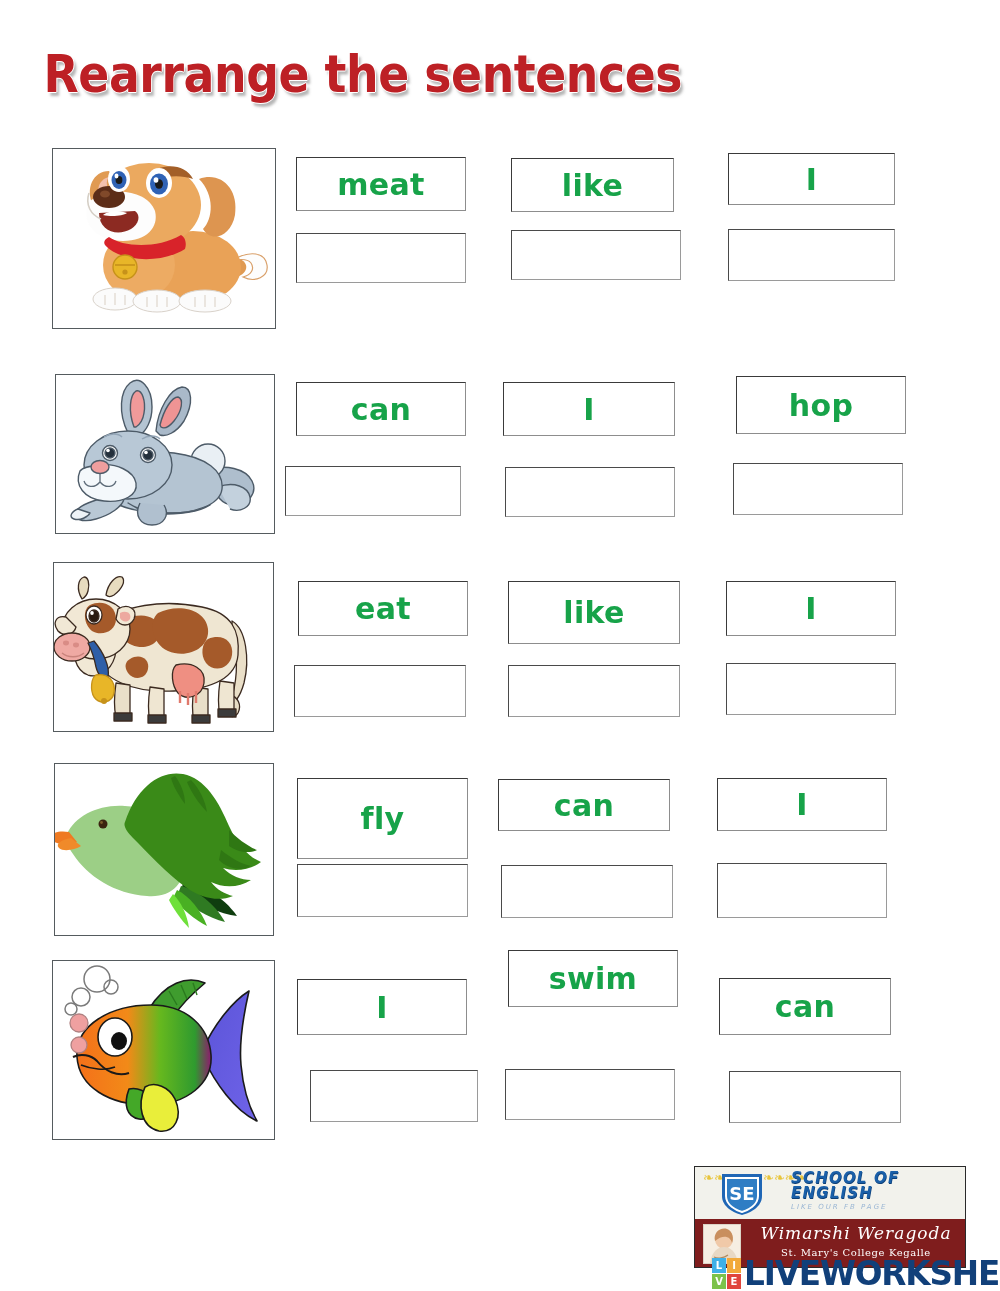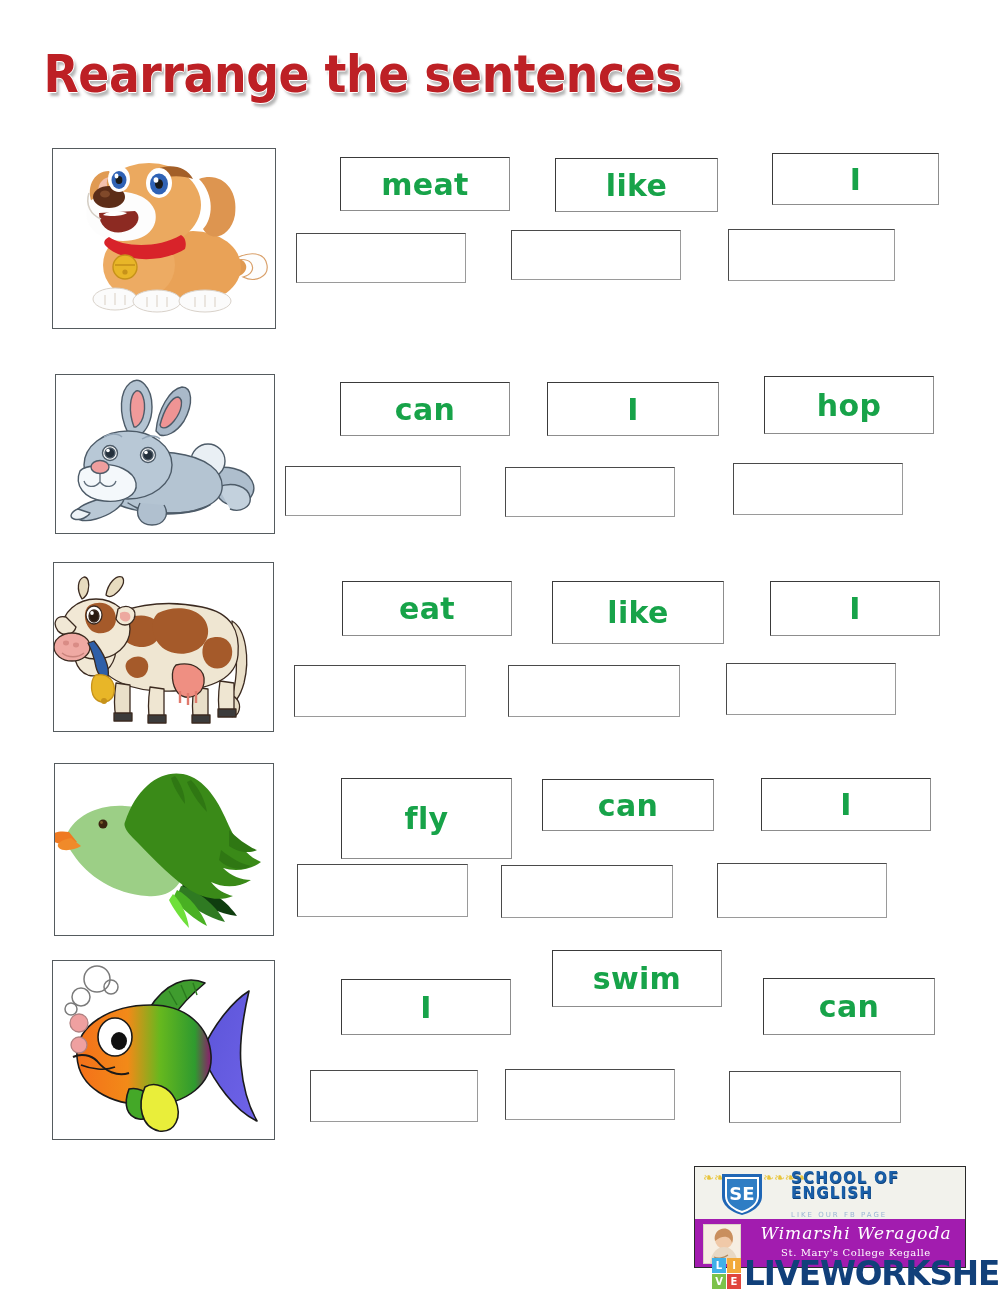--- a/index.html
+++ b/index.html
@@ -68,21 +68,20 @@
     border-bottom-color: #8d8d8d;
     background: #ffffff;
     display: flex;
     align-items: center;
     justify-content: center;
     font-family: "DejaVu Sans", sans-serif;
     font-size: 30px;
     font-weight: bold;
     color: #17a349;
     letter-spacing: 0.3px;
-    margin-left: 44px;
   }
   .answerbox {
     position: absolute;
     box-sizing: border-box;
     border: 1px solid #4a4a4a;
     border-right-color: #9a9a9a;
     border-bottom-color: #9a9a9a;
     background: #ffffff;
   }
 
@@ -121,41 +120,42 @@
     font-size: 13px;
     line-height: 9px;
   }
   .wreath-l { left: 8px; }
   .wreath-r { left: 68px; }
   .school-text {
     position: absolute;
     left: 96px;
     top: 4px;
     width: 172px;
+    font-style: italic;
   }
   .school-l1, .school-l2 {
     font-family: "DejaVu Sans", sans-serif;
     font-weight: bold;
     font-size: 15px;
     color: #1a5fa8;
     letter-spacing: 1.2px;
     line-height: 15px;
     text-shadow: 0.5px 0.5px 0 #0d3f77;
   }
   .school-tag {
     font-family: "DejaVu Sans", sans-serif;
     font-size: 7px;
     color: #9ab6d4;
     letter-spacing: 2px;
-    margin-top: 10px;
+    margin-top: 2px;
   }
   .logo-bottom {
     position: relative;
     height: 49px;
-    background: #a21caf;
+    background: #7f1d1d;
     display: flex;
     align-items: center;
   }
   .portrait {
     position: absolute;
     left: 8px;
     top: 5px;
     width: 36px;
     height: 38px;
     background: #f3ece2;
@@ -341,21 +341,21 @@
 
         <path d="M48 62 C54 58 62 58 66 62" fill="none" stroke="#93a5b6" stroke-width="1.5"></path>
         <path d="M86 64 C92 60 100 60 104 64" fill="none" stroke="#93a5b6" stroke-width="1.5"></path>
       </g>
     </svg>
   </div>
 
   <div class="wordcell">
     <div class="wordbox" style="left:296px; top:382px; width:170px; height:54px;">can</div>
     <div class="wordbox" style="left:503px; top:382px; width:172px; height:54px;">I</div>
-    <div class="wordbox" style="left:720px; top:376px; width:170px; height:58px;">hop</div>
+    <div class="wordbox" style="left:736px; top:376px; width:170px; height:58px;">hop</div>
 
     <div class="answerbox" style="left:285px; top:466px; width:176px; height:50px;"></div>
     <div class="answerbox" style="left:505px; top:467px; width:170px; height:50px;"></div>
     <div class="answerbox" style="left:733px; top:463px; width:170px; height:52px;"></div>
   </div>
 </div>
 
 <div class="row">
 
   <div class="pic-frame" style="left:53px; top:562px; width:221px; height:170px;">

